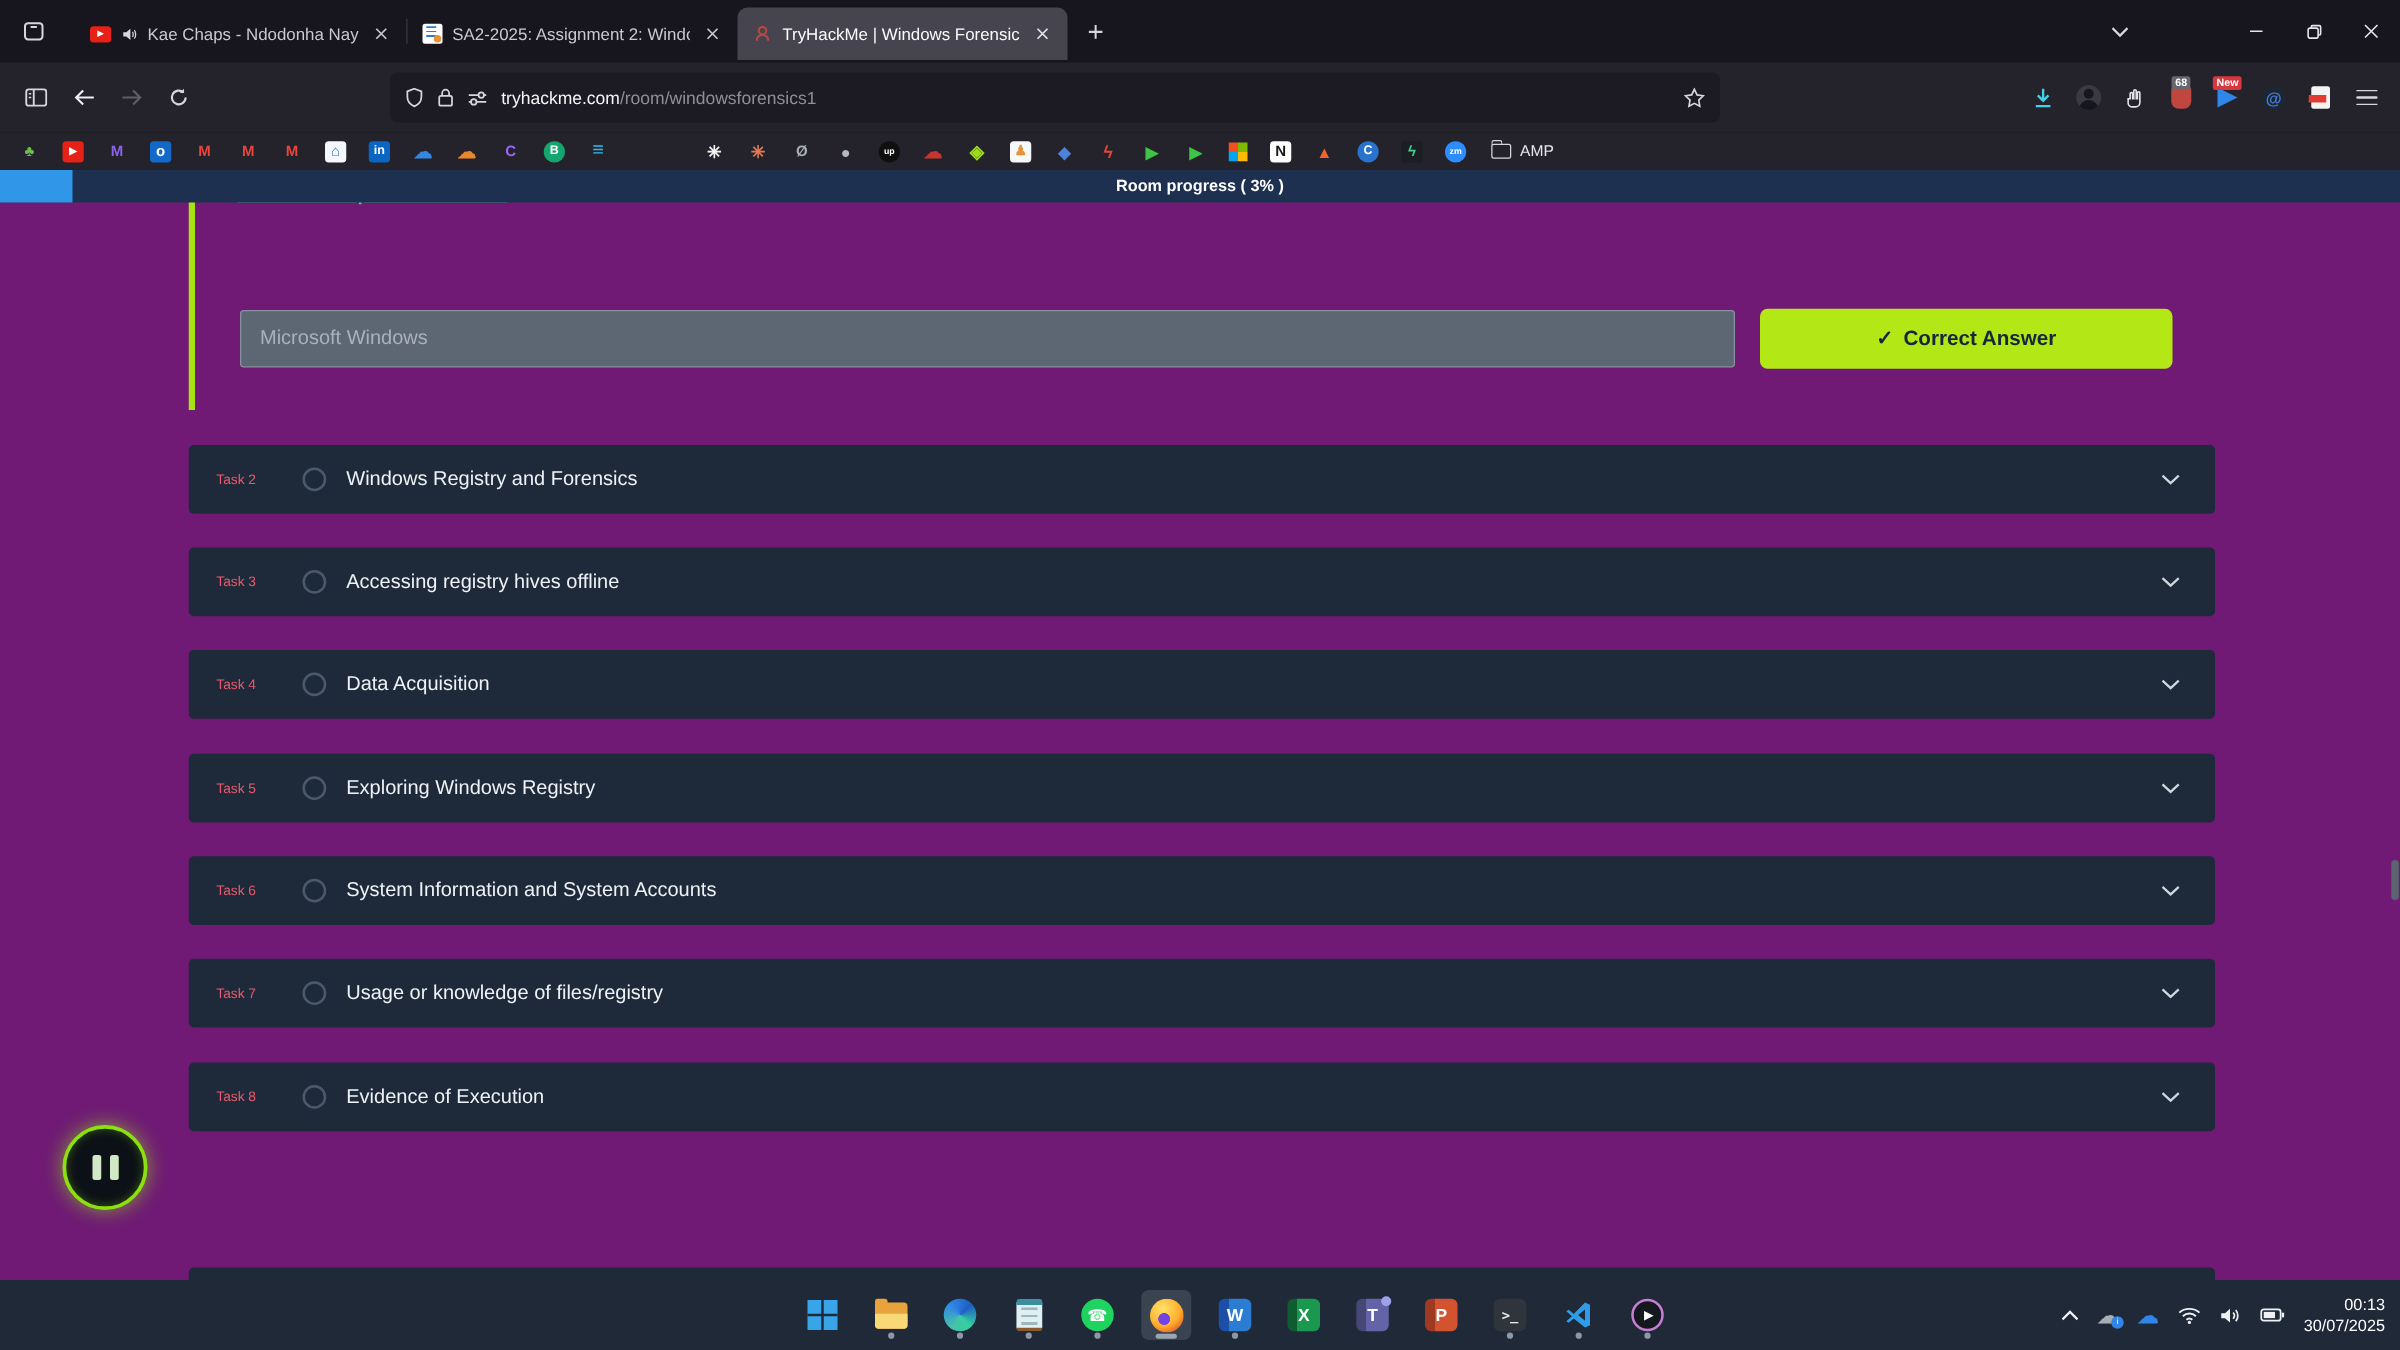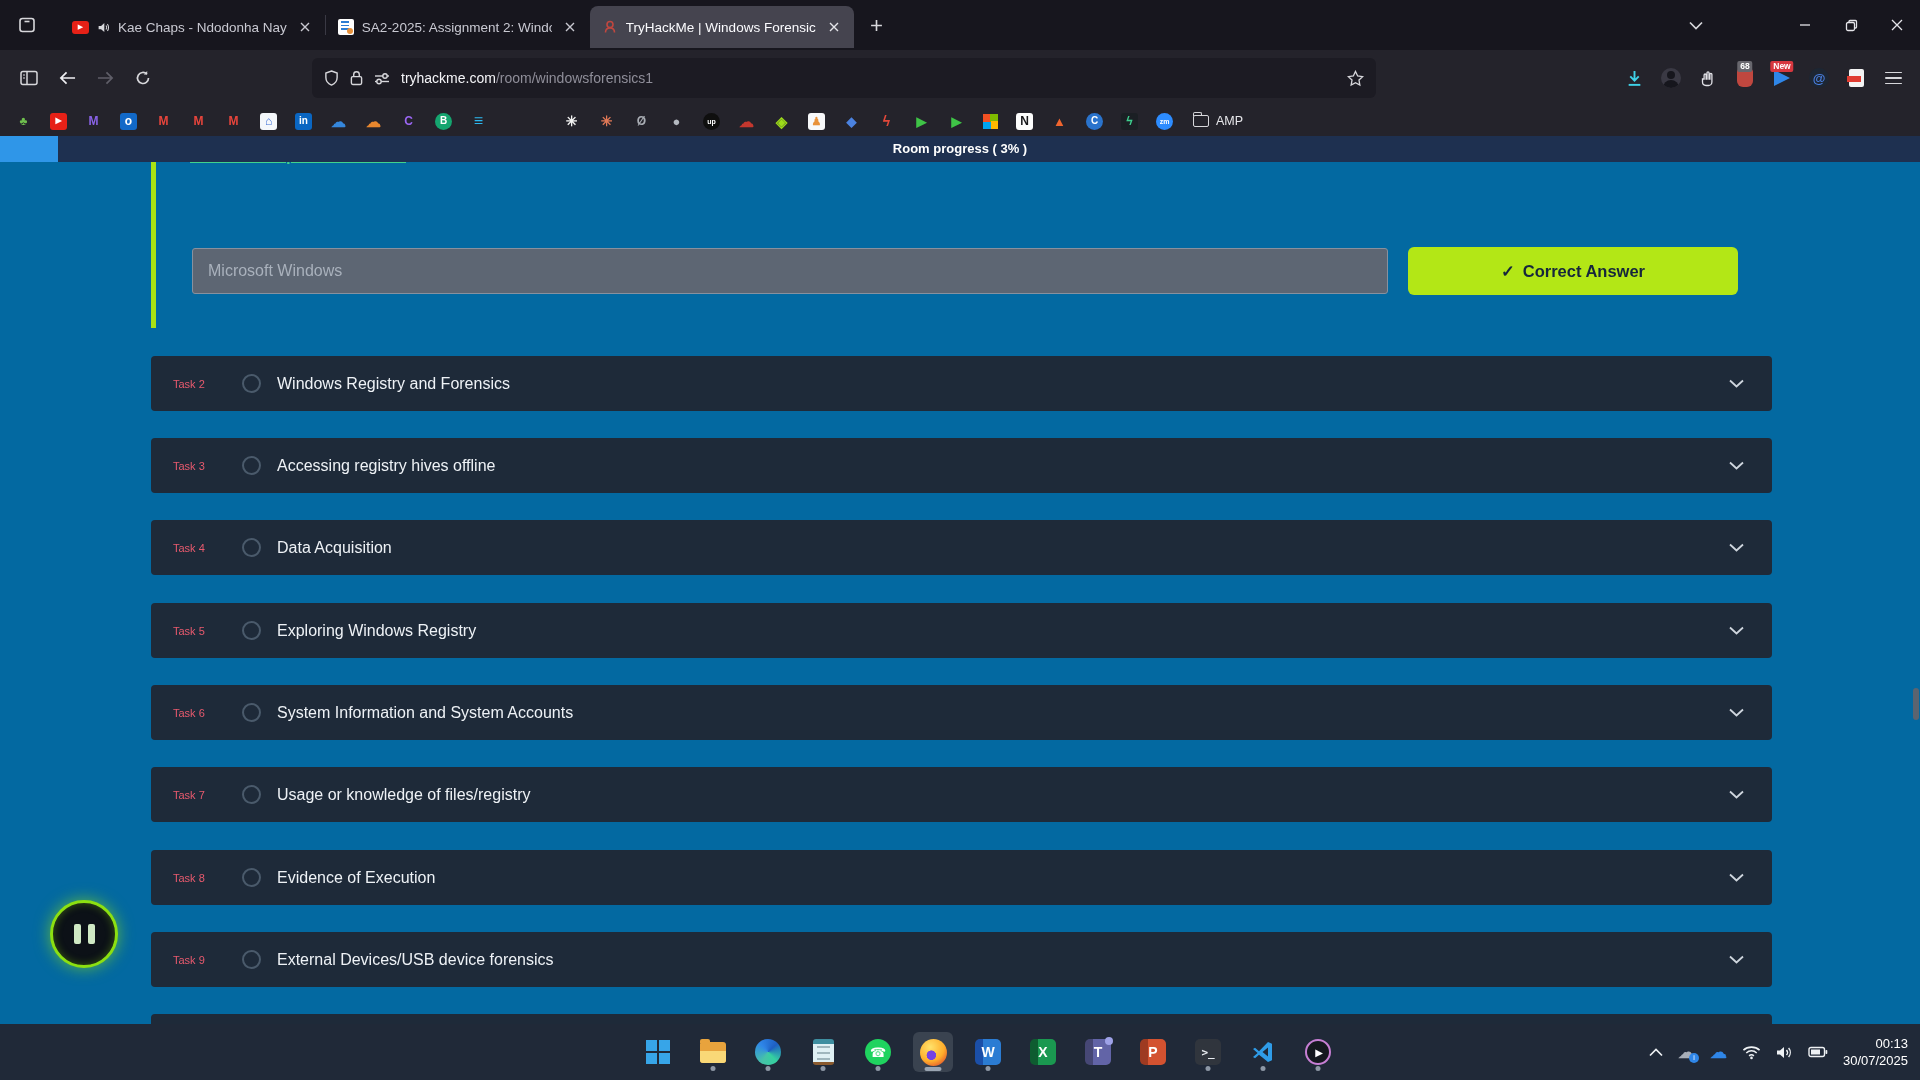--- a/index.html
+++ b/index.html
@@ -60,21 +60,21 @@
   .bm-circle { border-radius:50%; }
   .bm-ms { background:conic-gradient(#7fba00 0 25%, #ffb900 0 50%, #00a4ef 0 75%, #f25022 0);
            width:15px; height:15px; }
   .bm-spacer { width:40px; }
   .bm-folder { display:flex; align-items:center; gap:7px; margin-left:20px; color:#e6e6ea; font-size:12.5px; }
   .folder-shape { width:16px; height:12px; border:1.6px solid #d7d7db; border-radius:2px; position:relative; }
   .folder-shape::before { content:""; position:absolute; top:-4px; left:-1px; width:7px; height:3px;
                           border:1.6px solid #d7d7db; border-bottom:none; border-radius:2px 2px 0 0; }
 
   
-  .page { position:relative; height:888px; background:#0369a1; overflow:hidden;padding-left:13px; }
+  .page { position:relative; height:888px; background:#701a75; overflow:hidden;padding-left:13px; }
   .progressbar { position:absolute; top:0; left:0; width:1920px; height:26px; background:#1e3050; z-index:3; }
   .progress-fill { position:absolute; left:0; top:0; height:100%; width:58px; background:#2f96e8; }
   .progress-label { position:absolute; width:100%; text-align:center; line-height:26px;
                     font-size:13px; font-weight:bold; color:#ffffff; }
   .answer-heading { position:absolute; top:11px; left:190px; color:#40d38c; font-size:16px; font-weight:bold;
                     text-decoration:underline; z-index:2; }
   .q-border { position:absolute; left:151px; top:20px; width:5px; height:172px; background:#a9e214; }
   .question { position:absolute; left:192px; top:62px; font-size:17px; color:#dde2e8; }
   .answer-input { position:absolute; left:192px; top:112px; width:1196px; height:46px; background:#5d6673;
                   border:1px solid #87919f; border-radius:3px; color:#a9b1bc; font-size:16px; padding:0 15px;
@@ -432,30 +432,20 @@
   <div class="task-row" style="top:714px">
     <span class="task-id">Task 8</span>
     <span class="task-circle"></span>
     <span class="task-title">Evidence of Execution</span>
     <span class="task-chevron">
         <svg width="15" height="9" viewBox="0 0 15 9">
           <path d="M1 1.5l6.5 6 6.5-6" fill="none" stroke="#cfd6de" stroke-width="1.8"></path>
         </svg>
       </span>
   </div>
-  <div class="task-row" style="top:796px">
-    <span class="task-id">Task 9</span>
-    <span class="task-circle"></span>
-    <span class="task-title">External Devices/USB device forensics</span>
-    <span class="task-chevron">
-        <svg width="15" height="9" viewBox="0 0 15 9">
-          <path d="M1 1.5l6.5 6 6.5-6" fill="none" stroke="#cfd6de" stroke-width="1.8"></path>
-        </svg>
-      </span>
-  </div>
   <div class="task-row partial" style="top:878px"></div>
 
   <div class="pause-float">
     <span class="pause-bar"></span>
     <span class="pause-bar"></span>
   </div>
 
   <div class="scroll-thumb"></div>
 </div>
 

